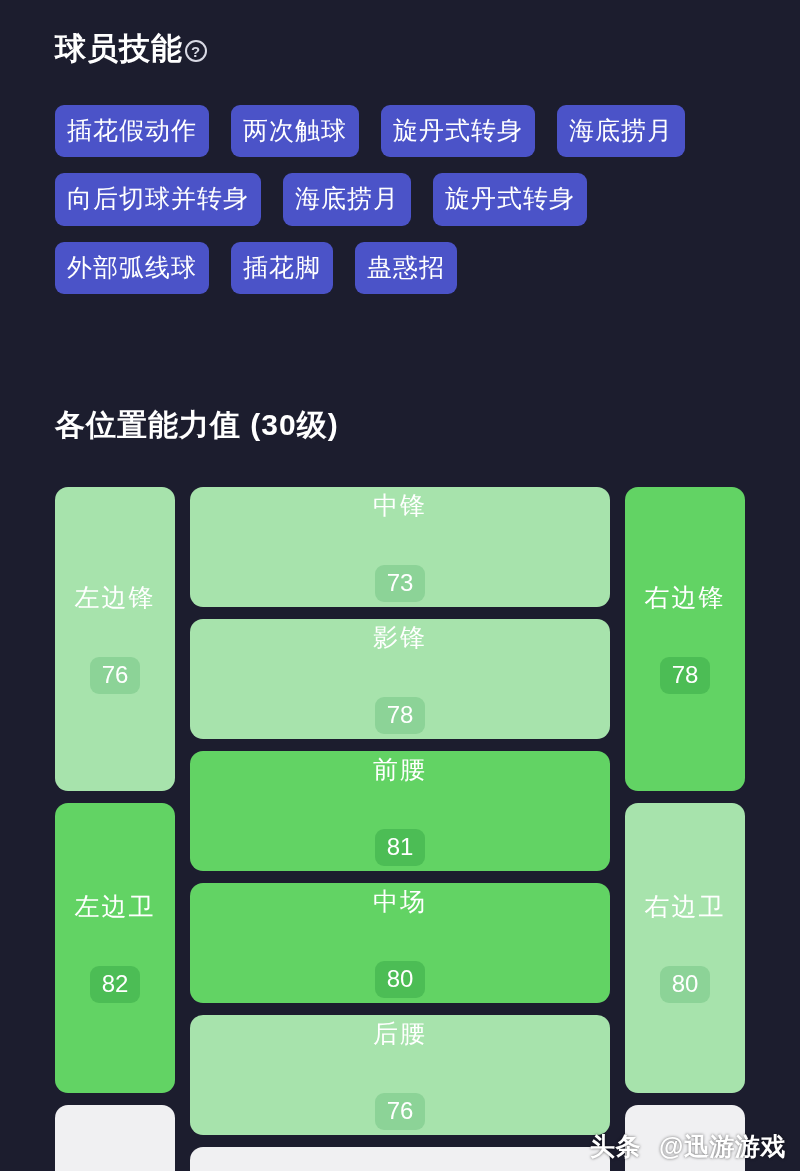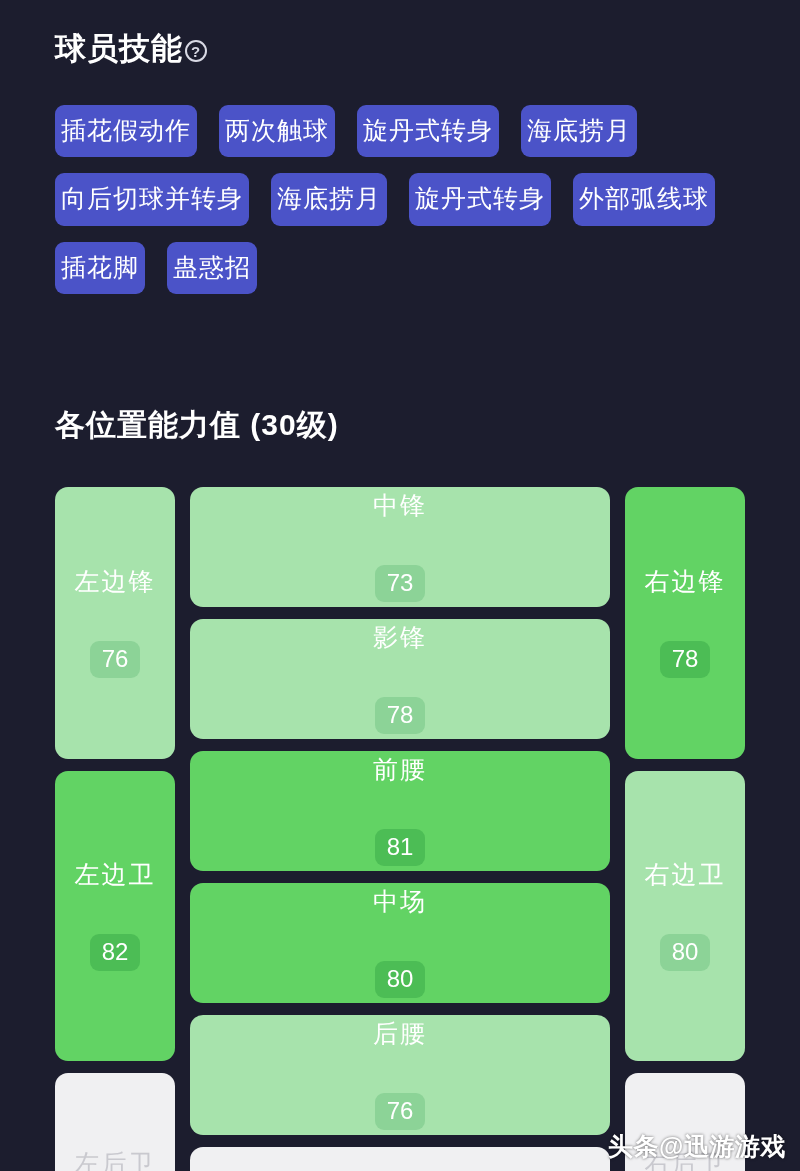--- a/index.html
+++ b/index.html
@@ -34,21 +34,21 @@
   .skills-wrap {
     position: absolute; left: 55px; top: 105px;
     width: 660px;
     display: flex; flex-wrap: wrap;
     gap: 16px 22px;
   }
   .skill-tag {
     background: #4b53c8;
     color: #ffffff;
     border-radius: 9px;
-    padding: 12px 6px 14px;
+    padding: 12px 12px 14px;
     font-size: 25px;
     line-height: 1.05;
     letter-spacing: 1px;
     white-space: nowrap;
     cursor: pointer;
   }
 
   
   .pitch {
     position: absolute; left: 55px; top: 487px;
@@ -88,31 +88,31 @@
   
   .tone-mid  { background: #a7e3ac; }
   .tone-mid  .pos-val { background: #8cd397; }
   .tone-high { background: #62d364; }
   .tone-high .pos-val { background: #4cbd55; }
   .tone-low  { background: #f0f0f2; }
   .tone-low  .pos-name { color: #c9c9cf; }
 
   
   .col-side .cell { width: 120px; }
-  .h-wing { height: 272px; }
+  .h-wing { height: 304px; }
   .h-back { height: 290px; }
   .h-def  { height: 180px; }
 
   
   .h-row  { height: 120px; }
 
   
   .watermark {
     position: absolute; right: 14px; bottom: 8px;
-    display: flex; align-items: center; gap: 0;
+    display: flex; align-items: center; gap: 18px;
     font-size: 25px; font-weight: 700;
     color: #ffffff;
     letter-spacing: 0.5px;
     text-shadow: 0 0 3px rgba(0,0,0,0.6);
   }
   .watermark .wm-at { font-weight: 700; }
 </style>
 </head>
 <body>
 

